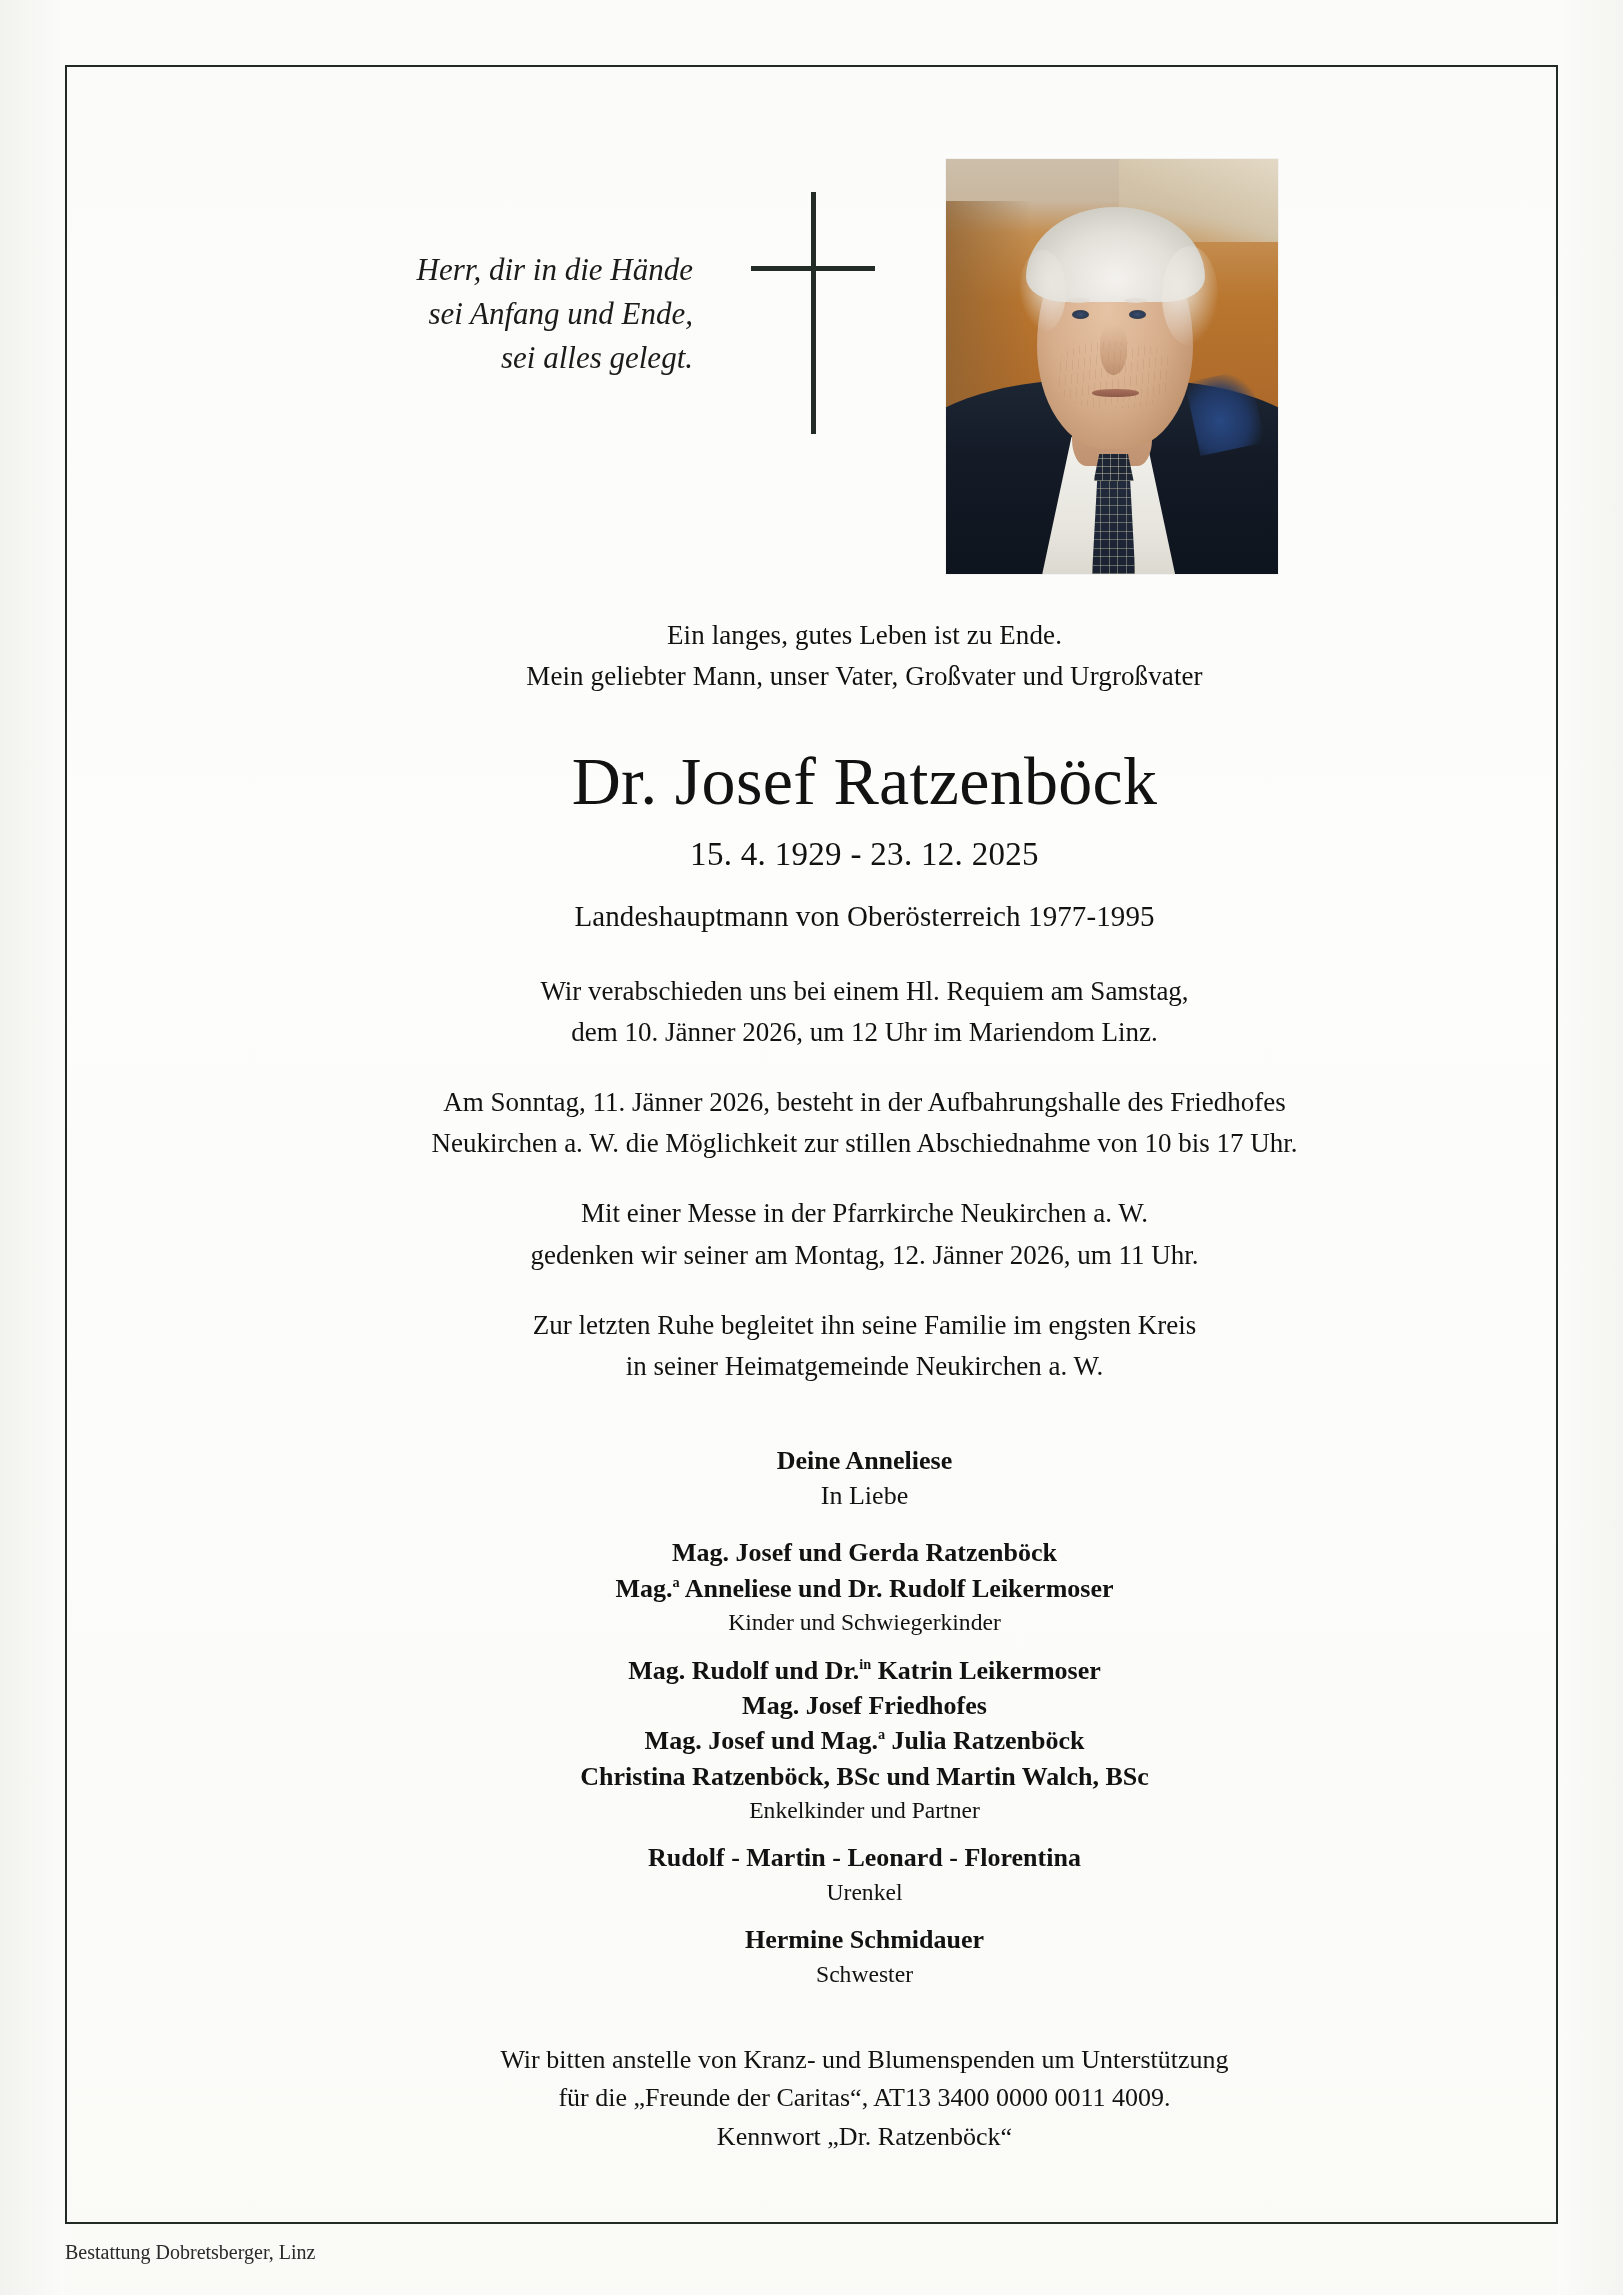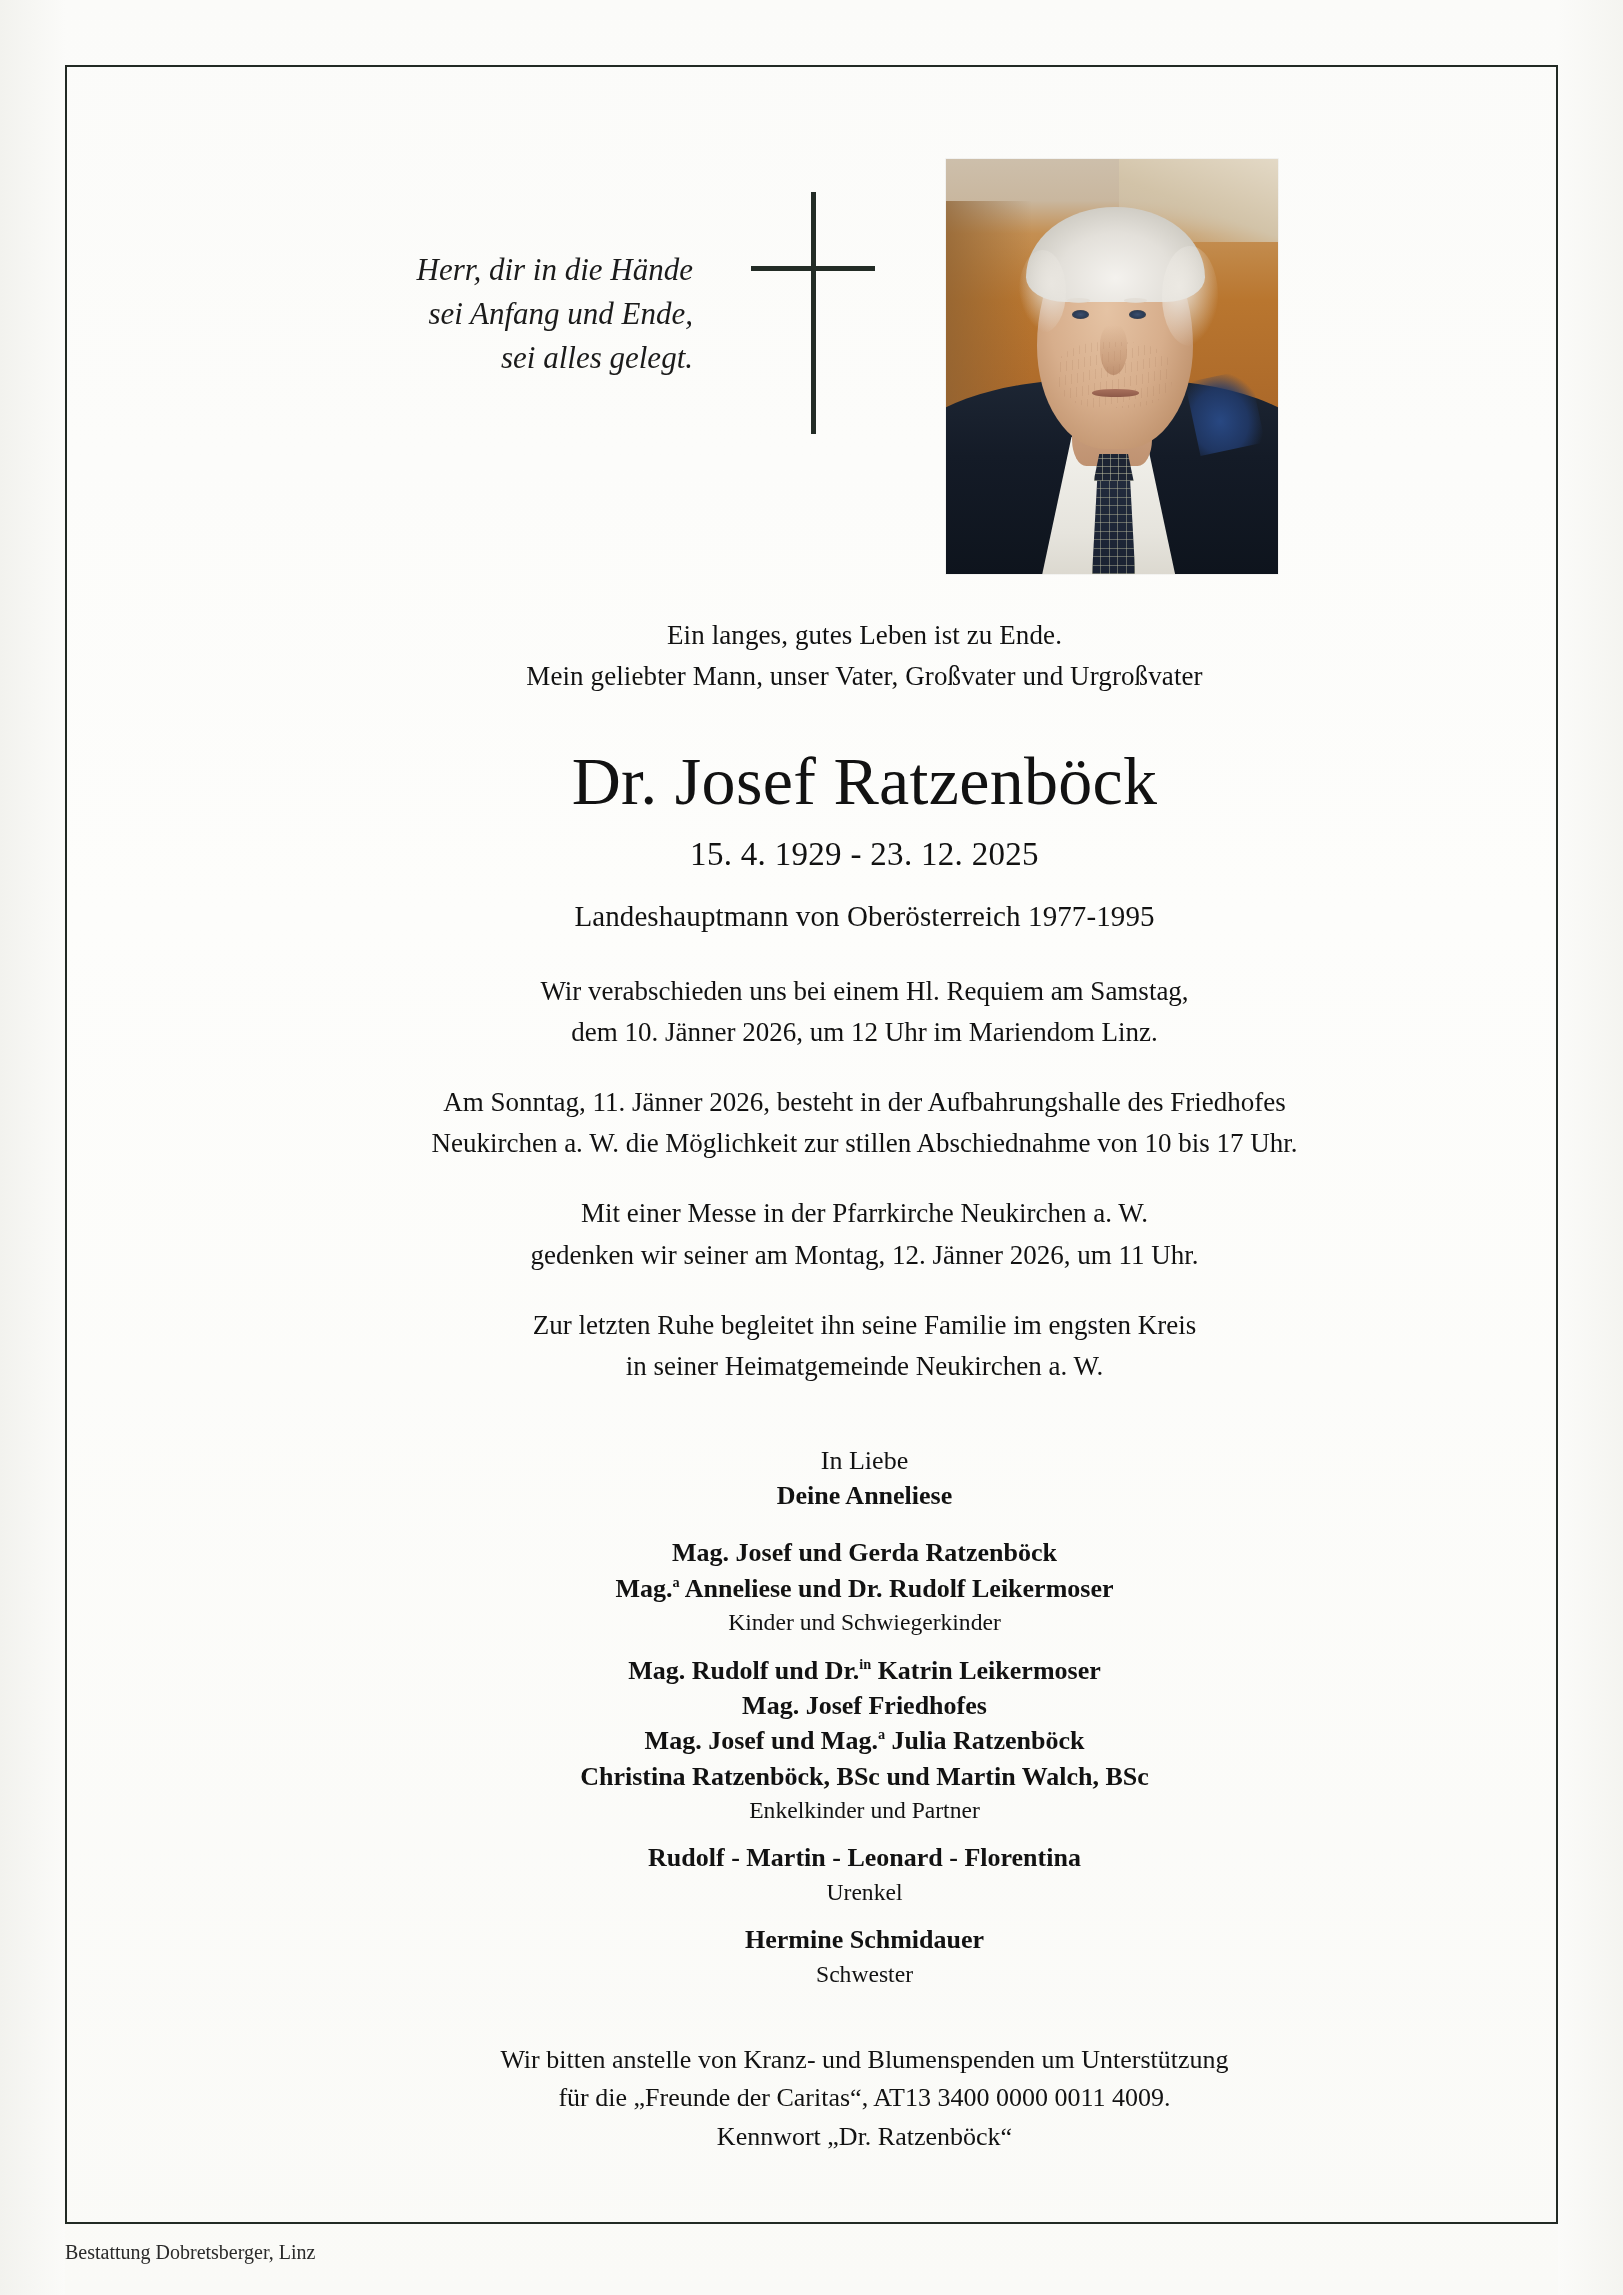--- a/index.html
+++ b/index.html
@@ -440,22 +440,22 @@
       <div>gedenken wir seiner am Montag, 12. Jänner 2026, um 11 Uhr.</div>
     </div>
 
     <div class="blk service gap">
       <div>Zur letzten Ruhe begleitet ihn seine Familie im engsten Kreis</div>
       <div>in seiner Heimatgemeinde Neukirchen a. W.</div>
     </div>
 
     <div class="fam-wrap">
 
+      <div class="fam-line bold">Deine Anneliese</div>
       <div class="fam-line">In Liebe</div>
-      <div class="fam-line bold">Deine Anneliese</div>
 
       <div class="fam-gap"></div>
 
       <div class="fam-line bold">Mag. Josef und Gerda Ratzenböck</div>
       <div class="fam-line bold"><span>Mag.</span><sup class="abbr">a</sup><span> Anneliese und Dr. Rudolf Leikermoser</span></div>
       <div class="fam-line small">Kinder und Schwiegerkinder</div>
 
       <div class="fam-gap sm"></div>
 
       <div class="fam-line bold"><span>Mag. Rudolf und Dr.</span><sup class="abbr">in</sup><span> Katrin Leikermoser</span></div>

